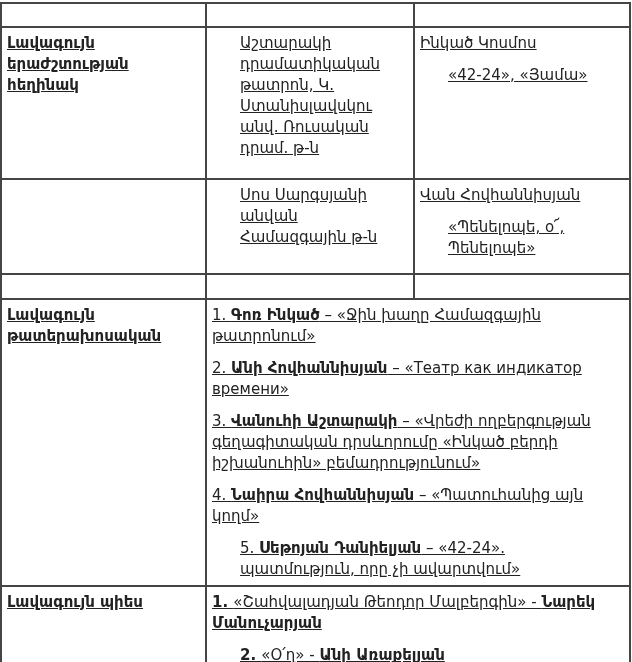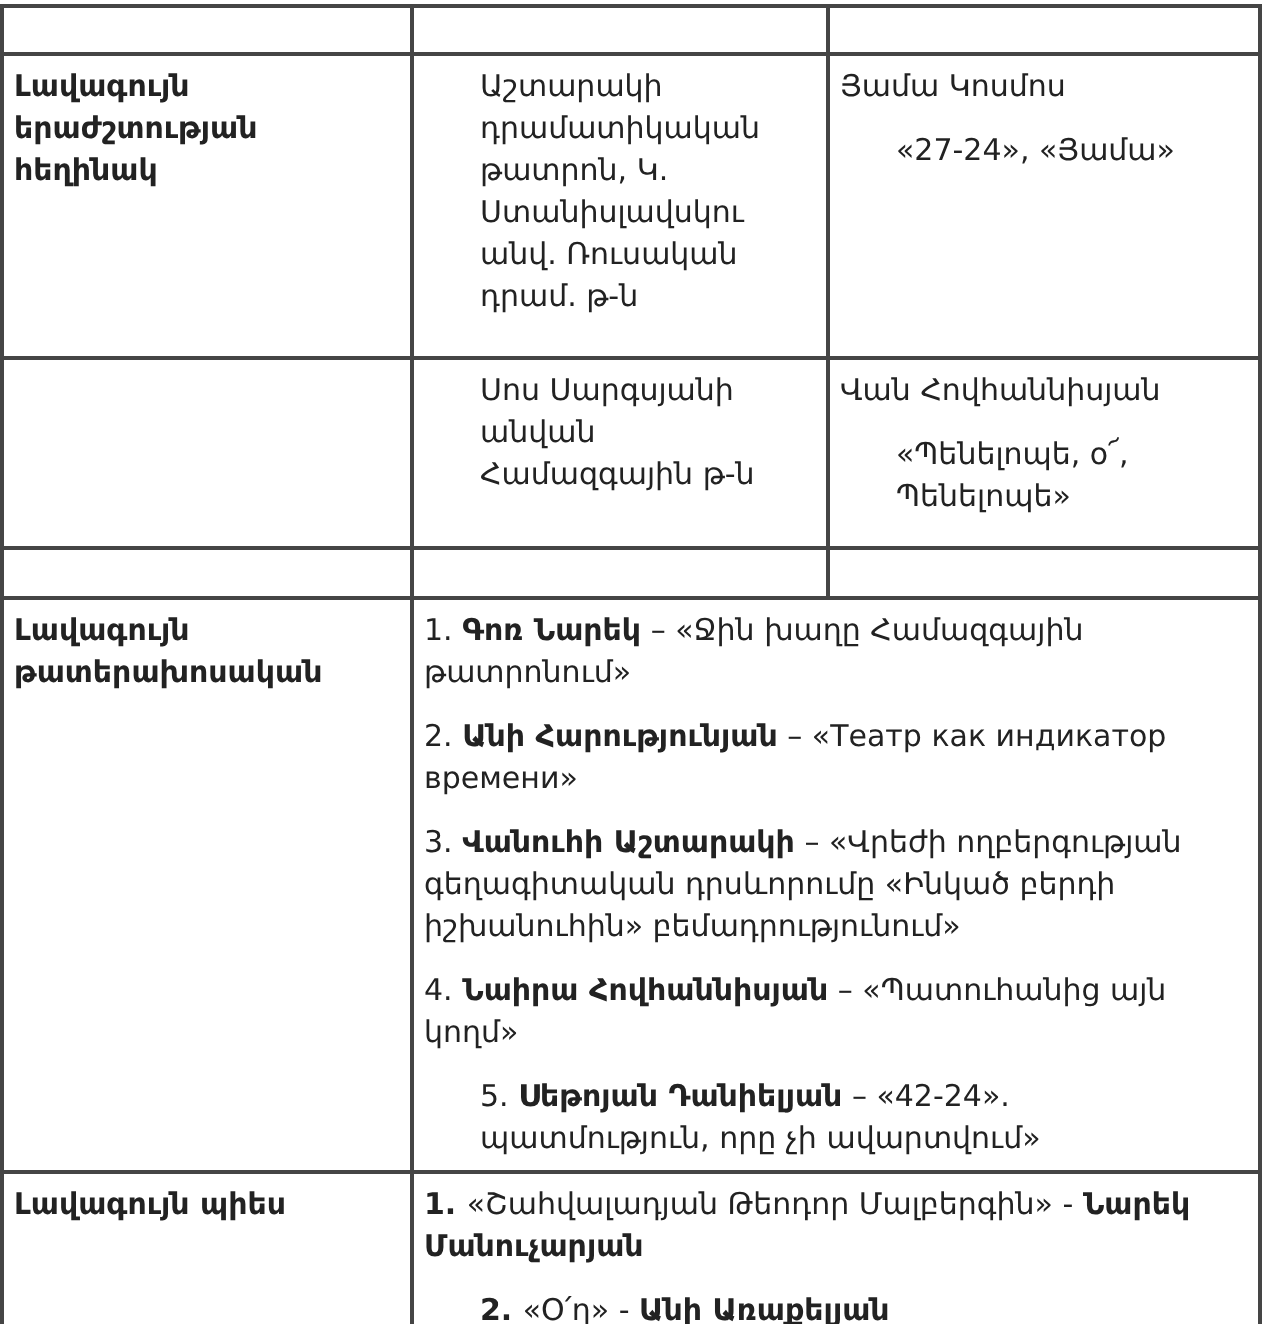--- a/index.html
+++ b/index.html
@@ -24,20 +24,21 @@
     border-collapse: collapse;
     table-layout: fixed;
     width: 629px;
     background: #ffffff;
   }
   table.awards td {
     border: 2px solid #454545;
     vertical-align: top;
     padding: 5px 5px 5px 5px;
     overflow: hidden;
+    text-decoration: underline;
   }
   td.cat { padding-left: 6px; }
   td.cat b {
     font-weight: bold;
     white-space: pre-line;
   }
   col.c1 { width: 205px; }
   col.c2 { width: 208px; }
   col.c3 { width: 216px; }
   tr.r0 { height: 24px; }
@@ -71,22 +72,22 @@
 
     <tr class="r1">
       <td class="cat">
         <b>Լավագույն
 երաժշտության հեղինակ</b>
       </td>
       <td>
         <p>Աշտարակի դրամատիկական թատրոն, Կ. Ստանիսլավսկու անվ. Ռուսական դրամ. թ-ն</p>
       </td>
       <td>
-        <p>Յամա Կոսմոս</p>
-        <p>«27-24», «Յամա»</p>
+        <p>Ինկած Կոսմոս</p>
+        <p>«42-24», «Յամա»</p>
       </td>
     </tr>
 
     <tr class="r2">
       <td class="cat"></td>
       <td>
         <p>Սոս Սարգսյանի անվան Համազգային թ-ն</p>
       </td>
       <td>
         <p>Վան Հովհաննիսյան</p>
@@ -99,22 +100,22 @@
       <td></td>
       <td></td>
     </tr>
 
     <tr class="r4">
       <td class="cat">
         <b>Լավագույն
 թատերախոսական</b>
       </td>
       <td colspan="2">
-        <p><span>1. </span><b>Գոռ Նարեկ</b><span> – «Ջին խաղը Համազգային թատրոնում»</span></p>
-        <p><span>2. </span><b>Անի Հարությունյան</b><span> – «Театр как индикатор времени»</span></p>
+        <p><span>1. </span><b>Գոռ Ինկած</b><span> – «Ջին խաղը Համազգային թատրոնում»</span></p>
+        <p><span>2. </span><b>Անի Հովհաննիսյան</b><span> – «Театр как индикатор времени»</span></p>
         <p><span>3. </span><b>Վանուհի Աշտարակի</b><span> – «Վրեժի ողբերգության գեղագիտական դրսևորումը «Ինկած բերդի իշխանուհին» բեմադրությունում»</span></p>
         <p><span>4. </span><b>Նաիրա Հովհաննիսյան</b><span> – «Պատուհանից այն կողմ»</span></p>
         <p><span>5. </span><b>Սեթոյան Դանիելյան</b><span> – «42-24». պատմություն, որը չի ավարտվում»</span></p>
       </td>
     </tr>
 
     <tr class="r5">
       <td class="cat">
         <b>Լավագույն պիես</b>
       </td>

